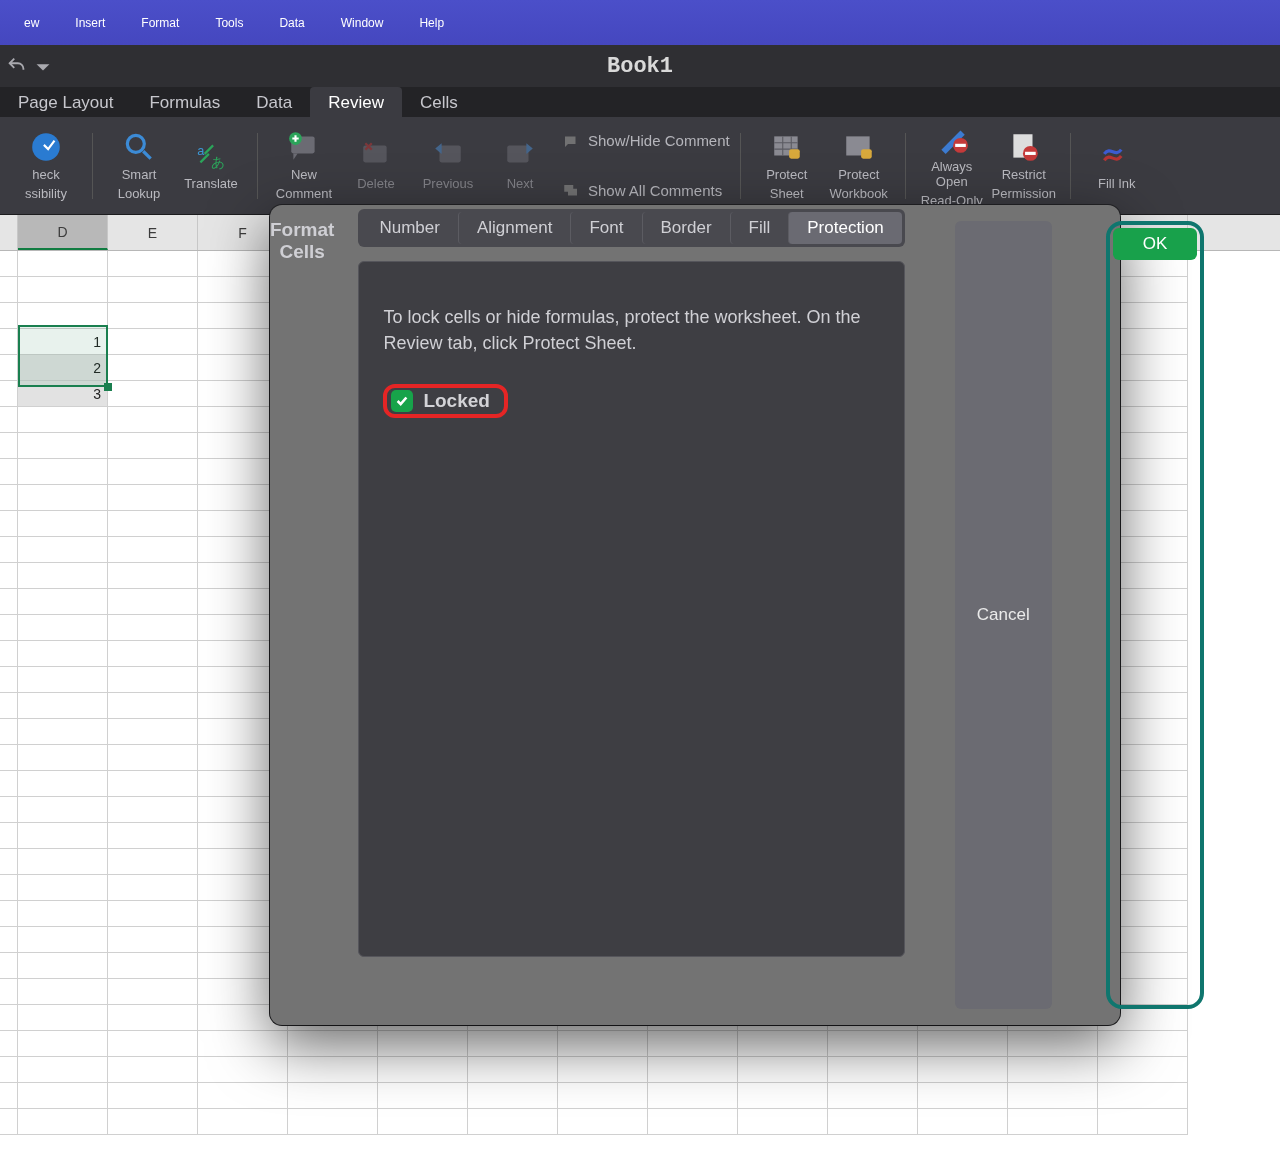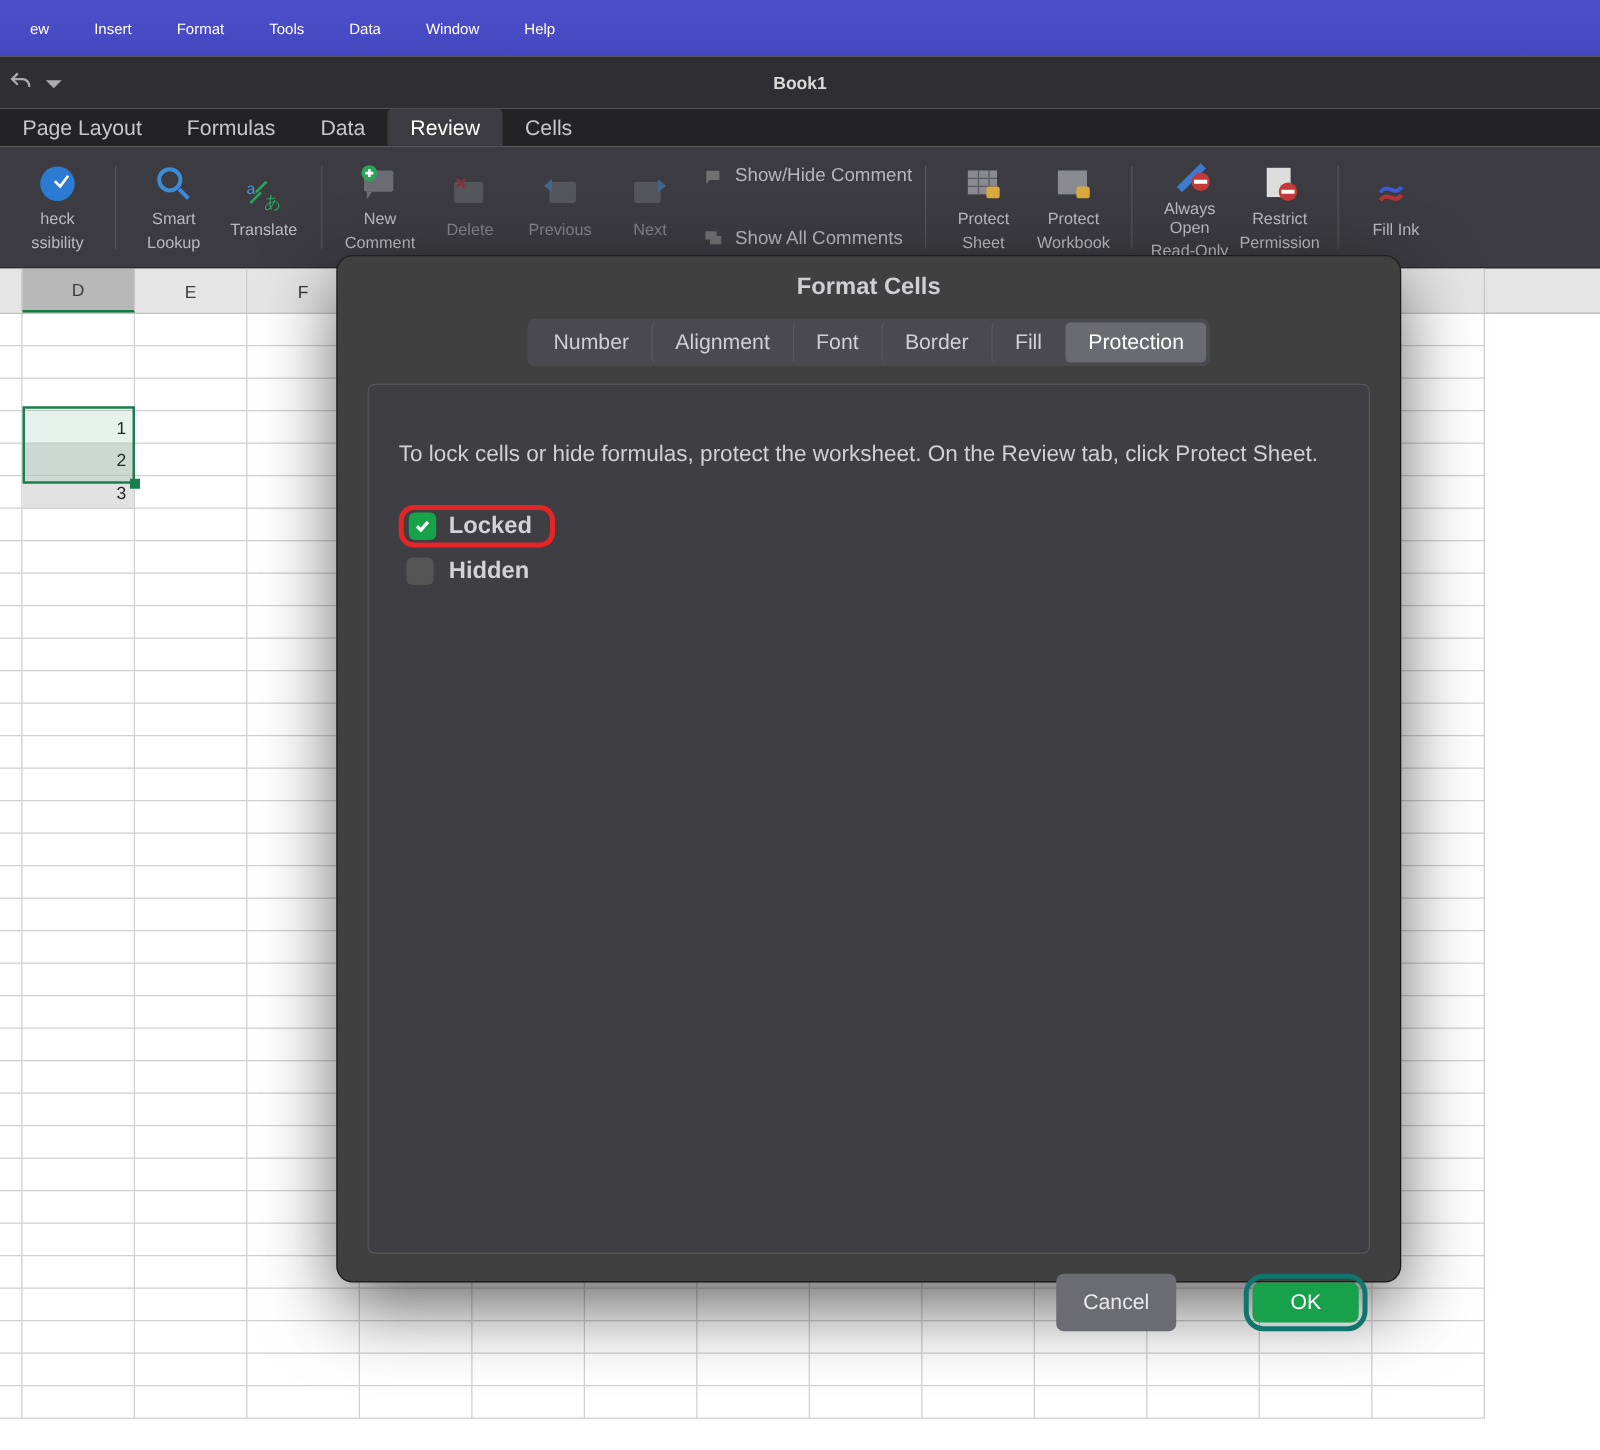--- a/index.html
+++ b/index.html
@@ -2,21 +2,21 @@
 <html><head>
 <meta charset="utf-8">
 <style>
 * { box-sizing: border-box; margin: 0; padding: 0; font-family: -apple-system, "Segoe UI", Arial, sans-serif; }
 body { width: 1280px; height: 1160px; background: #fff; overflow: hidden; position: relative; }
 
 .menubar { height: 45px; background: linear-gradient(#4b4fc9,#4547bf); display: flex; align-items: center; padding: 0 6px; color: #fff; font-size: 12px;}
 .menubar .item { padding: 0 18px; height: 100%; display: flex; align-items: center; cursor: default;}
 .titlebar { height: 42px; background: #2f2f33; display: flex; align-items: center; position: relative; color: #d9d9d9;}
 .titlebar .qat { display: flex; align-items: center; padding-left: 6px; gap: 4px;}
-.titlebar .title { position: absolute; left: 50%; transform: translateX(-50%); font-weight: 600; font-size: 14px;}
+.titlebar .title { position: absolute; left: 50%; transform: translateX(-50%); font-weight: 600; font-size: 22px; font-family: Liberation Mono, monospace;}
 
 .ribbon-tabs-row { height: 30px; background: #232326; display: flex; align-items: flex-end; color: #c7c7cd; font-size: 17px;}
 .ribbon-tabs-row .tab { padding: 6px 18px 4px; cursor: default;}
 .ribbon-tabs-row .tab.active { background: #3b3b41; border-radius: 4px 4px 0 0; color: #fff;}
 
 .ribbon { height: 98px; background: #3b3b41; display: flex; align-items: center; color: #b9b9bf; font-size: 13px; gap: 0; border-bottom: 1px solid #1c1c1e;}
 .ribbon .group { display: flex; align-items: center; padding: 0 10px; height: 78px;}
 .ribbon .sep { width: 1px; height: 66px; background: #555; }
 .vbtn { display: flex; flex-direction: column; align-items: center; justify-content: flex-start; width: 72px; gap: 4px; text-align: center; line-height: 1.15; color: #b9b9bf;}
 .vbtn svg { width: 34px; height: 34px; }
@@ -28,21 +28,21 @@
 .sheet-area { position:absolute; top:215px; left:0; right:0; bottom:0; background:#fff;}
 .colhdr { height:36px; background:#e5e5e5; display:flex; border-bottom:1px solid #b7b7b7;}
 .colhdr .col { width:90px; border-right:1px solid #c7c7c7; display:flex; align-items:center; justify-content:center; font-size:14px; color:#3c3c3c; background:#e5e5e5;}
 .colhdr .col.sel { background:#b8b8b8; border-bottom:2px solid #107c41;}
 .rows { }
 .row { height:26px; display:flex;}
 .row .cell { width:90px; border-right:1px solid #d0d0d0; border-bottom:1px solid #d0d0d0; display:flex; align-items:center; justify-content:flex-end; padding-right:6px; font-size:14px; color:#222;}
 .selection-box { position:absolute; border:2px solid #1a7f4f; background:rgba(26,127,79,.10); pointer-events:none;}
 .selection-handle { position:absolute; width:8px; height:8px; background:#1a7f4f;}
 
-.dialog-shadow{ position:absolute; top:205px; left:270px; width:850px; height:820px; background:#404040; border-radius:12px; box-shadow:0 20px 60px rgba(0,0,0,.6), 0 0 0 1px #232326; color:#d3d3d7; display:flex; flex-direction:column;}
+.dialog-shadow{ position:absolute; top:205px; left:270px; width:850px; height:820px; background:#737373; border-radius:12px; box-shadow:0 20px 60px rgba(0,0,0,.6), 0 0 0 1px #232326; color:#d3d3d7; display:flex; flex-direction:row;}
 .dialog-title{ text-align:center; font-size:19px; font-weight:600; color:#cfcfd4; padding:14px 0 10px;}
 .dialog-body{ padding:0 24px; flex:1;}
 .inner-panel{ border:1px solid #55555b; border-radius:6px; padding:20px 24px; height:696px; background:#3e3e43;}
 .tabstrip{ display:flex; justify-content:center; margin:4px 0 14px;}
 .tabstrip .pill{ background:#49494f; border-radius:6px; display:flex; padding:3px;}
 .tabstrip .t{ padding:6px 18px; font-size:17px; color:#cfcfd4; cursor:default; border-radius:4px; border-left:1px solid #5c5c62;}
 .tabstrip .t:first-child{ border-left:none;}
 .tabstrip .t.sel{ background:#6a6a72; color:#fff;}
 .instr{ font-size:18px; color:#d0d0d5; line-height:1.45; margin:22px 0 24px;}
 .cbrow{ display:flex; align-items:center; gap:12px; font-size:19px; padding:4px 0;font-weight:bold;}
@@ -810,24 +810,20 @@
       <div class="cbrow">
         <span class="highlight">
           <span class="cb checked">
             <svg viewBox="0 0 16 16" fill="none" stroke="#fff" stroke-width="3">
                 <path d="M3 8l3.5 3.5L13 4"></path>
               </svg>
           </span>
           <span>Locked</span>
         </span>
       </div>
-      <div class="cbrow" style="padding-left:6px;">
-        <span class="cb"></span>
-        <span>Hidden</span>
-      </div>
     </div>
   </div>
   <div class="dlg-buttons">
     <button class="btn btn-cancel">Cancel</button>
     <span class="ok-wrap">
       <button class="btn btn-ok">OK</button>
     </span>
   </div>
 </div>
 

